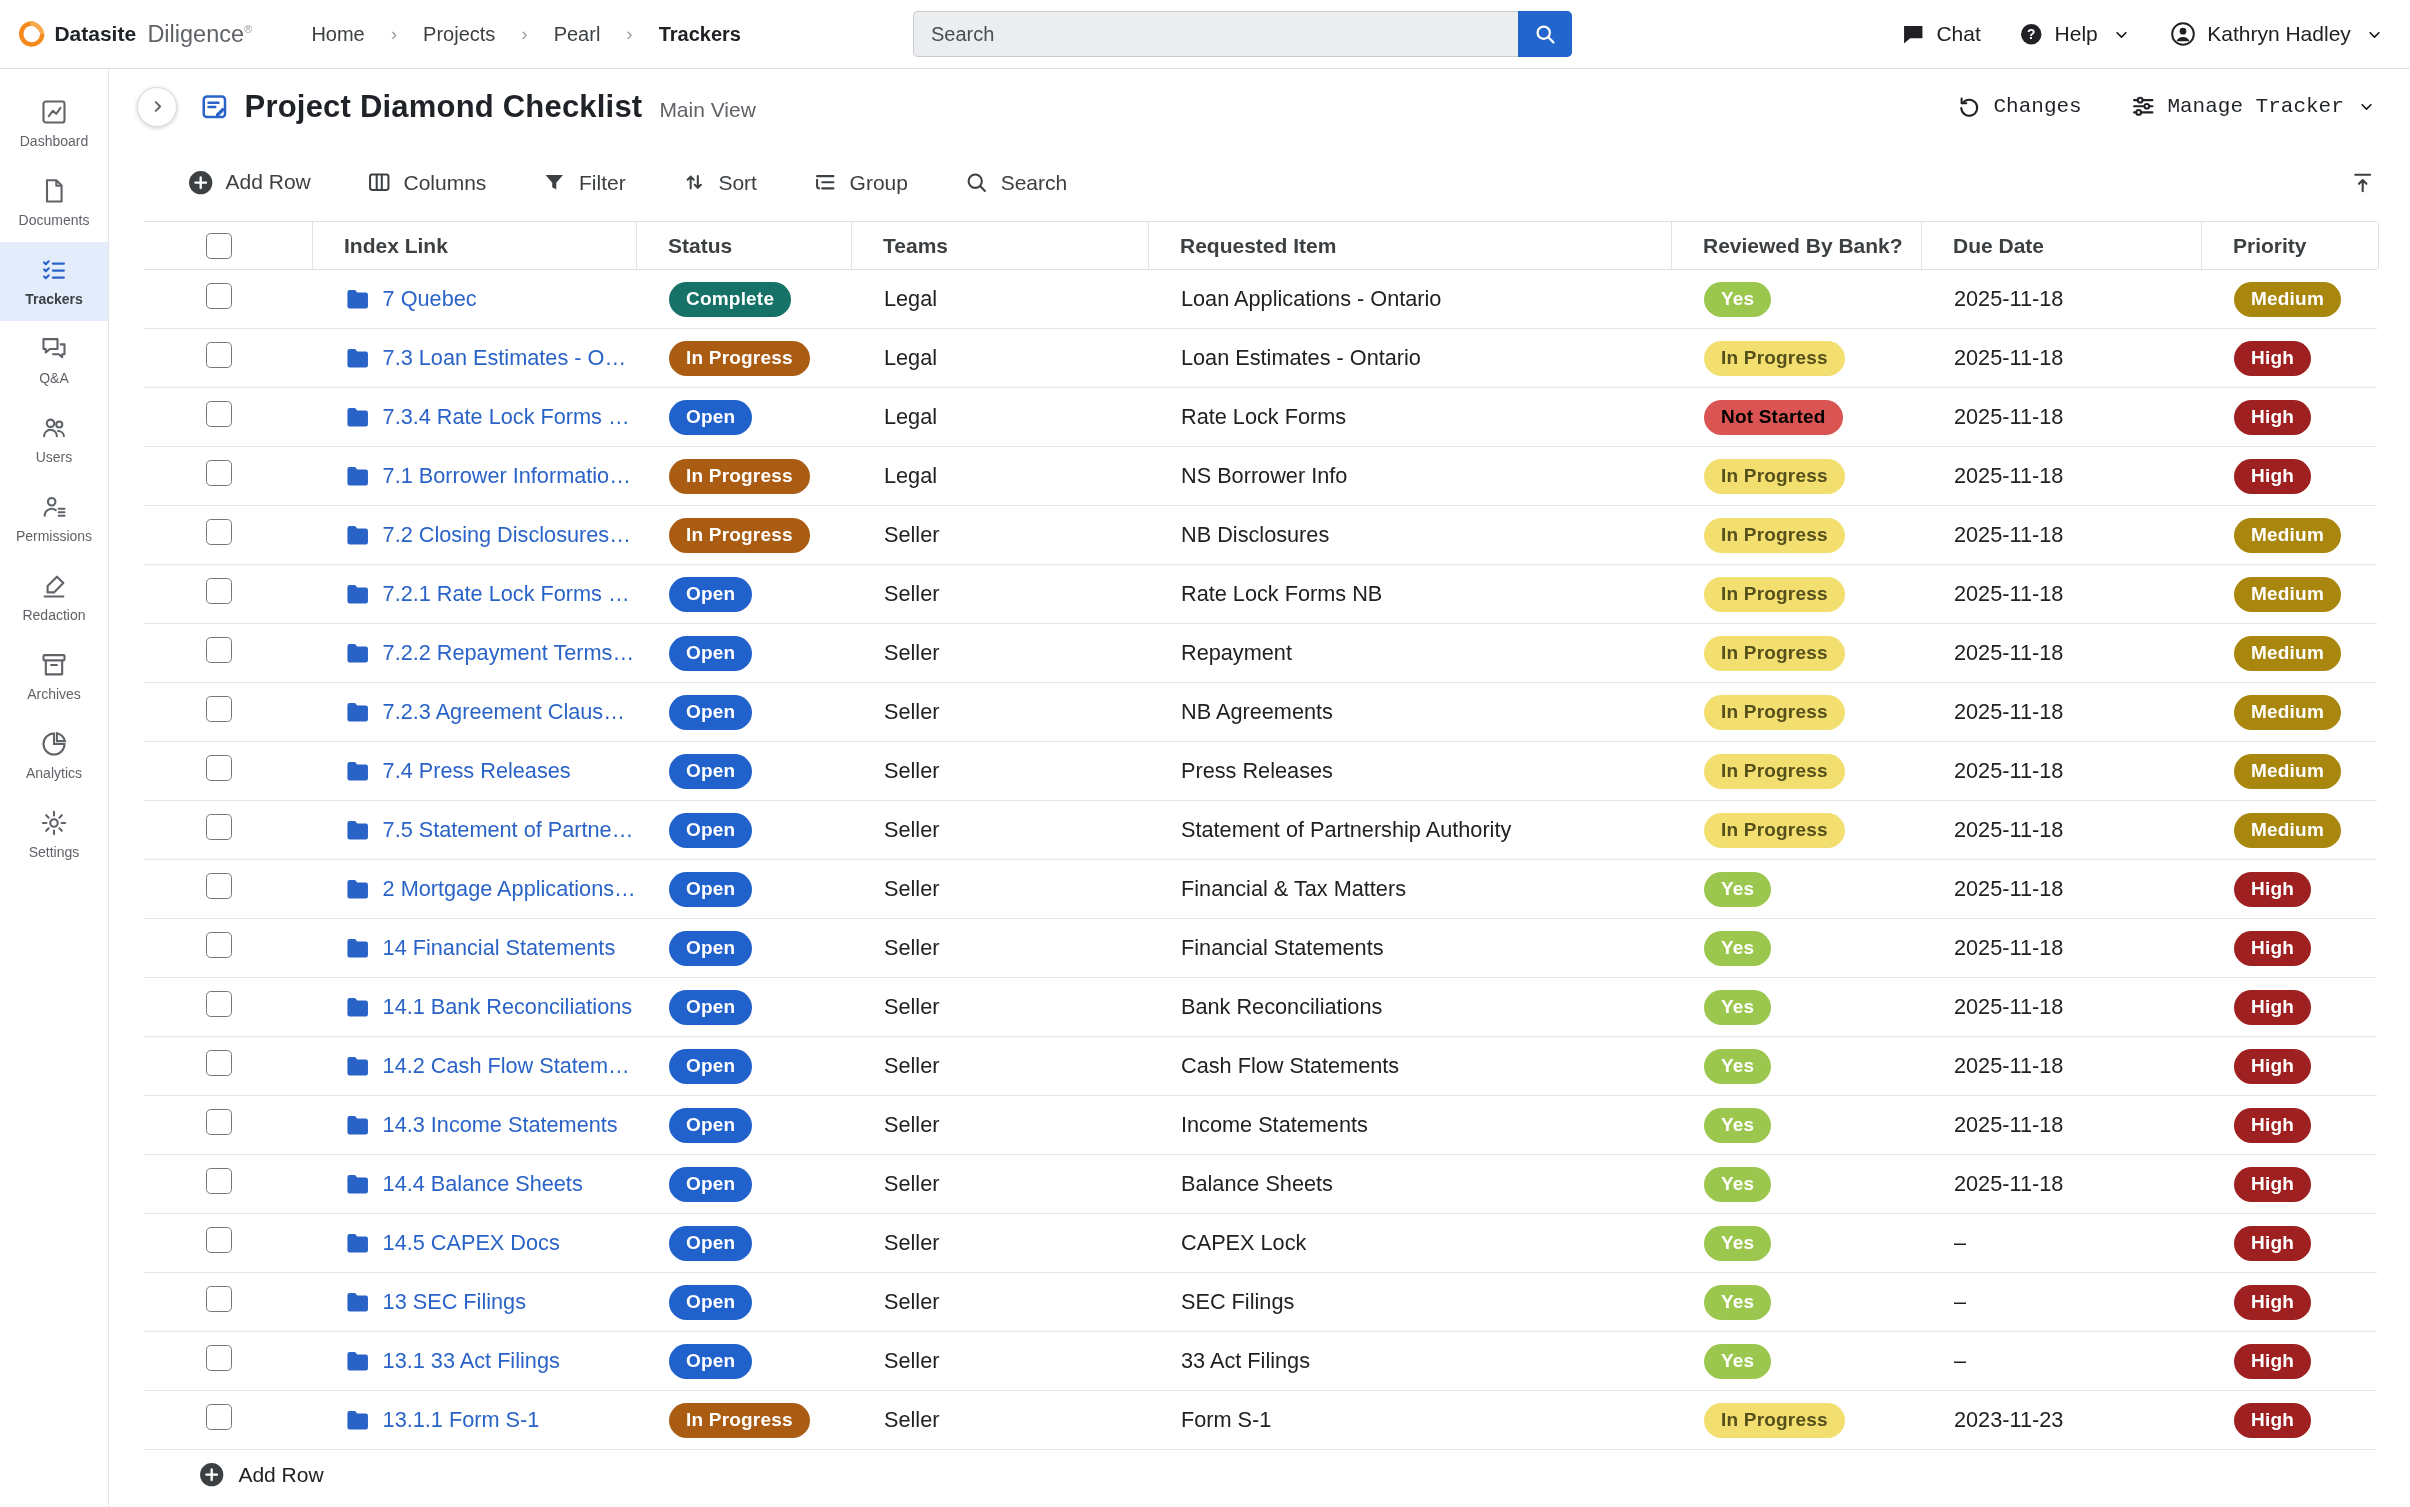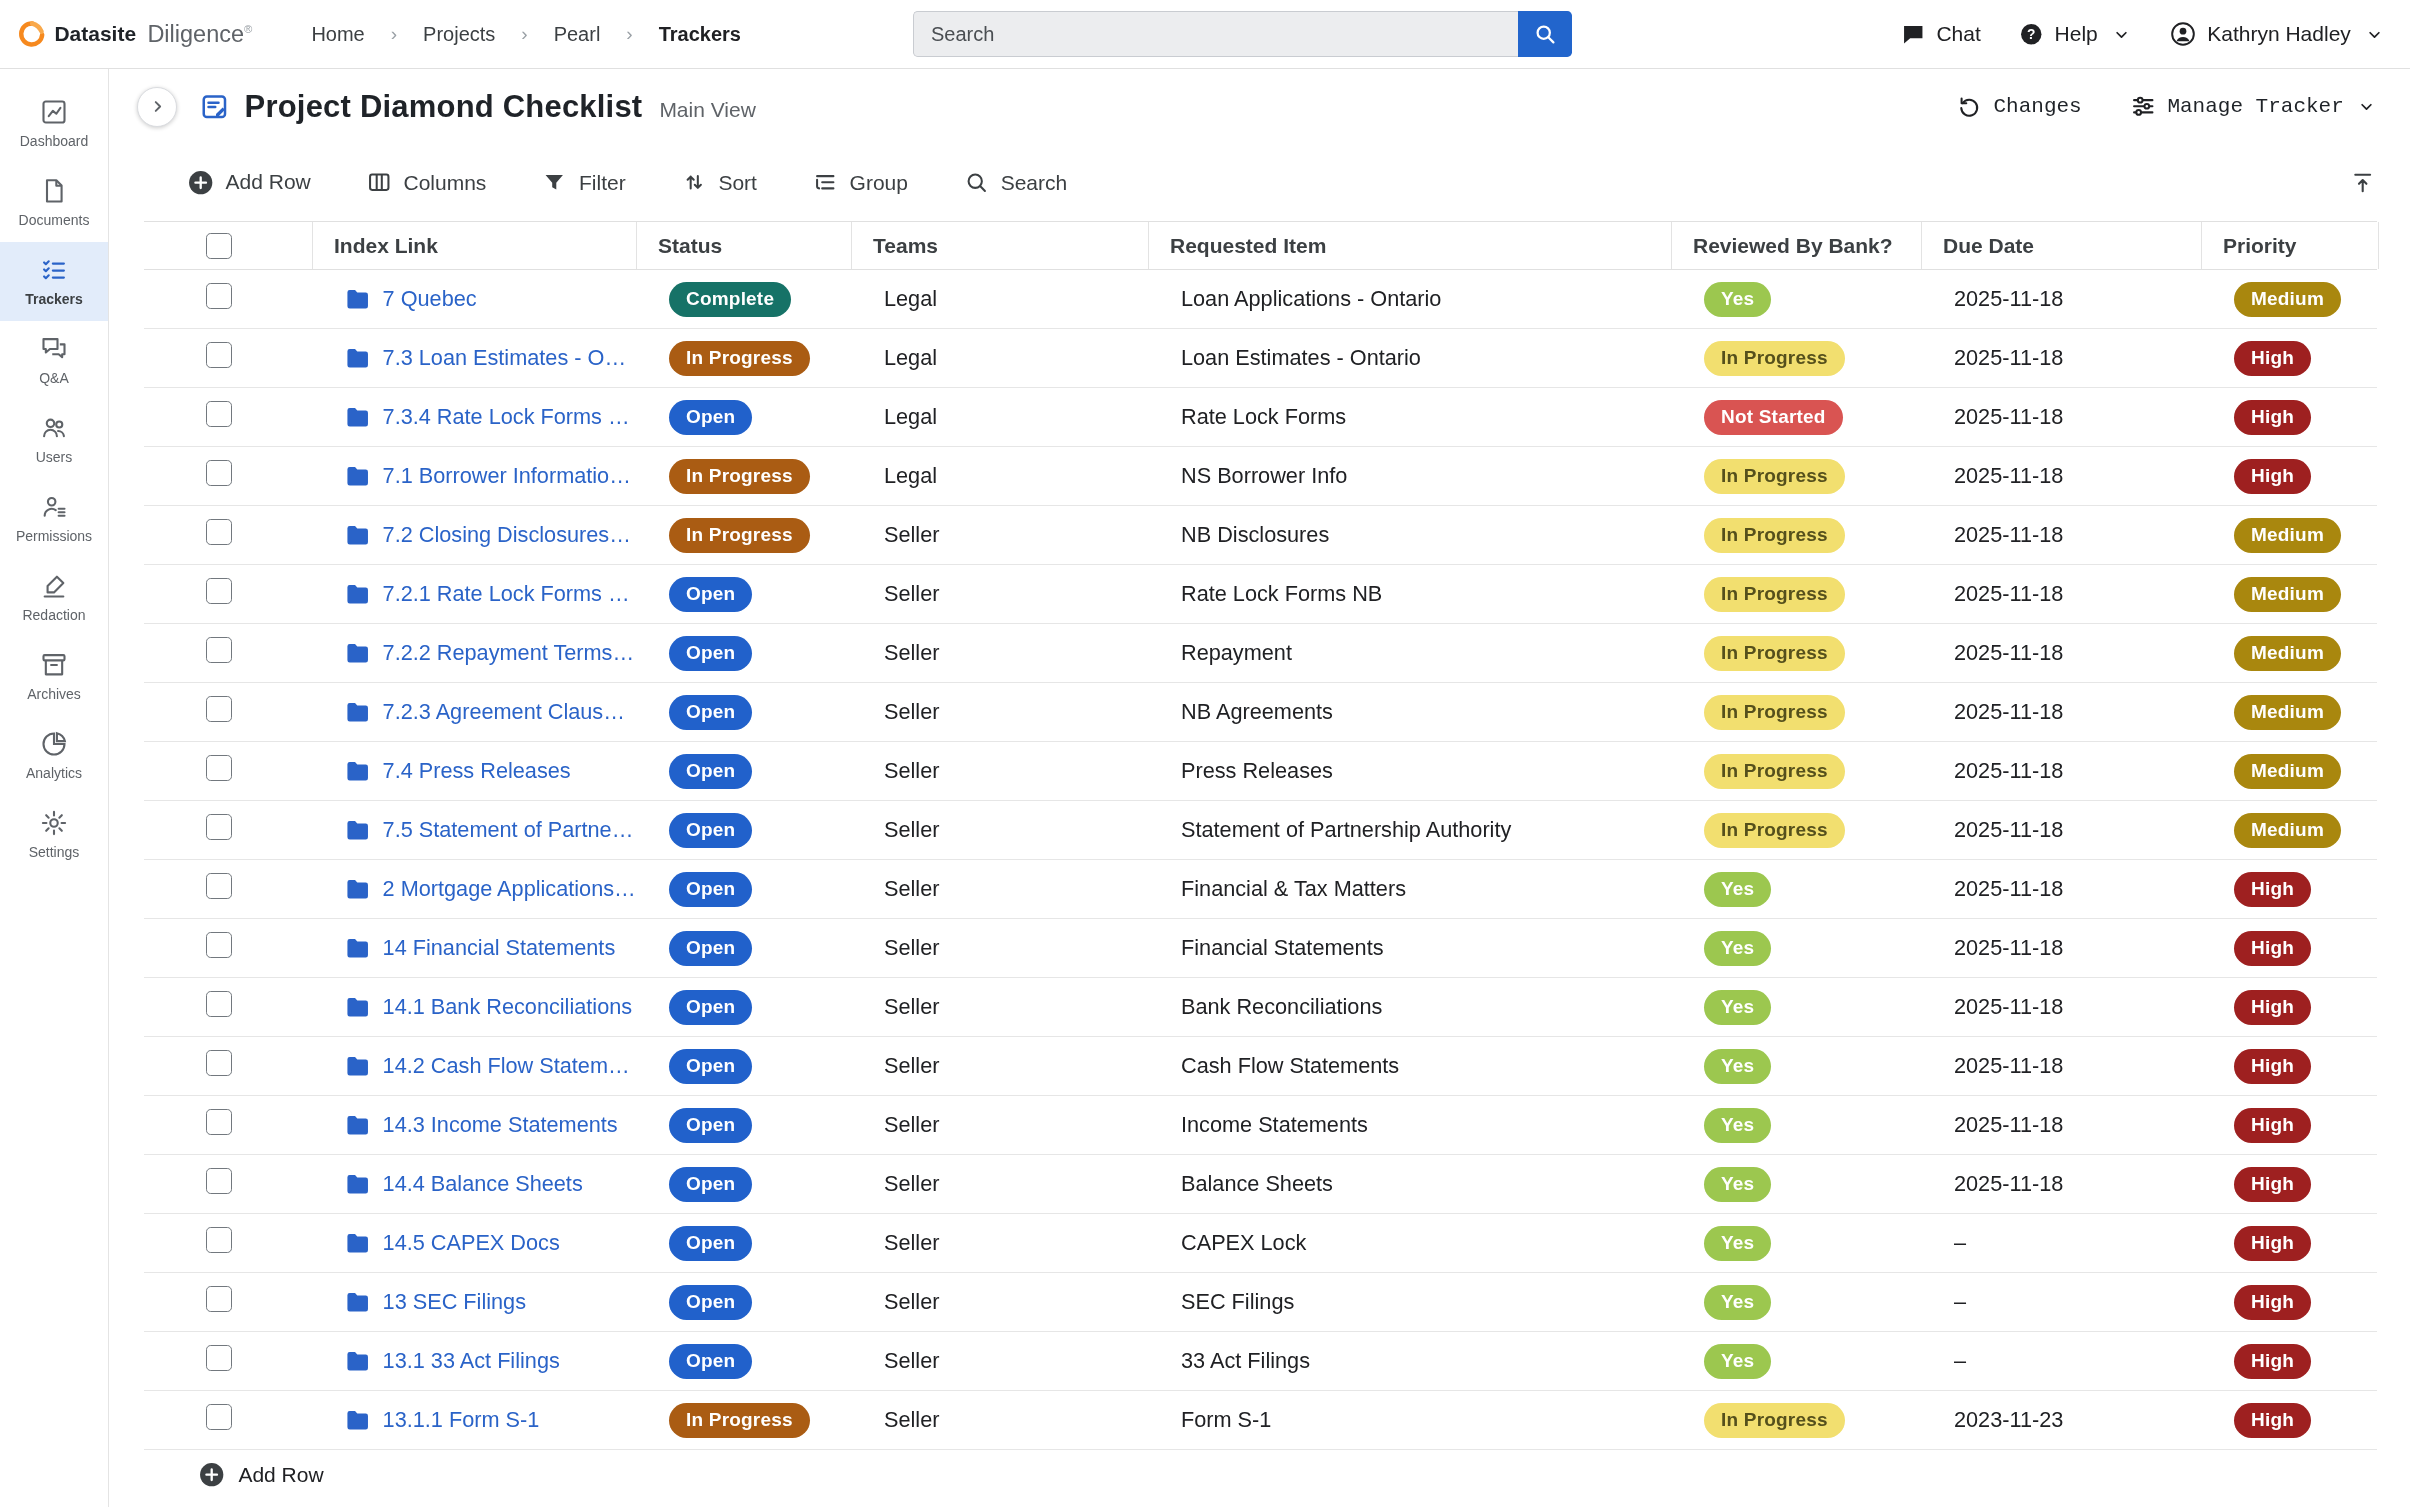--- a/index.html
+++ b/index.html
@@ -44,21 +44,21 @@
 
   
   .toolbar { height:77px; display:flex; align-items:center; padding:0 36px 0 79px; gap:56px; }
   .tbtn { display:flex; align-items:center; gap:12.2px; font-size:21px; font-weight:500; color:#3c4043; cursor:pointer; }
   .toolbar-right { margin-left:auto; cursor:pointer; }
 
   
   .table { margin-left:35px; width:2233px; }
   .tgrid { display:grid; grid-template-columns:168px 324px 215px 297px 523px 250px 280px 178px; align-items:center; }
   .thead { height:49px; border-top:0.9px solid #e0e0e0; border-bottom:0.9px solid #e0e0e0; }
-  .th { font-size:21px; font-weight:700; color:#3c4043; padding-left:21px; height:100%; display:flex; align-items:center; cursor:pointer; }
+  .th { font-size:21px; font-weight:700; color:#3c4043; padding-left:31px; height:100%; display:flex; align-items:center; cursor:pointer; }
   .th.divider { border-left:0.9px solid #e3e3e3; }
   .th.last { border-right:0.9px solid #e3e3e3; }
   .trow { height:59px; border-bottom:0.9px solid #e6e6e6; background:#fff; }
   .cell { font-size:21.7px; color:#202124; padding-left:33px; white-space:nowrap; overflow:hidden; }
   .c-check { padding-left:62px; overflow:visible; }
   .checkbox { display:inline-block; width:26px; height:26px; border:1.9px solid #72787e; border-radius:4.7px; background:#fff; cursor:pointer; }
   .c-index { display:flex; align-items:center; gap:12.2px; }
   .c-index .flink { color:#2a63c8; text-decoration:none; overflow:hidden; text-overflow:ellipsis; cursor:pointer; }
   .pill { display:inline-flex; align-items:center; height:35px; padding:0 17px; border-radius:18px; font-size:19px; font-weight:700; letter-spacing:0.2px; cursor:pointer; }
 
@@ -445,21 +445,21 @@
       <span>
         <svg width="25.4" height="22.6" viewBox="0 0 24 22">
                   <path d="M2 4.2A2.2 2.2 0 0 1 4.2 2h5.2l2.2 2.4h8.2A2.2 2.2 0 0 1 22 6.6v11.2a2.2 2.2 0 0 1-2.2 2.2H4.2A2.2 2.2 0 0 1 2 17.8z" fill="#2a63c8"></path>
                 </svg>
       </span>
       <span class="flink">7.3.4 Rate Lock Forms - Q…</span>
     </div>
     <div class="cell"><span class="pill" style="background: rgb(33, 97, 203); color: rgb(255, 255, 255);">Open</span></div>
     <div class="cell">Legal</div>
     <div class="cell">Rate Lock Forms</div>
-    <div class="cell"><span class="pill" style="background: rgb(217, 84, 82); color: #ffffff;">Not Started</span></div>
+    <div class="cell"><span class="pill" style="background: rgb(217, 84, 82); color: #000000;">Not Started</span></div>
     <div class="cell">2025-11-18</div>
     <div class="cell"><span class="pill" style="background: rgb(158, 32, 32); color: rgb(255, 255, 255);">High</span></div>
   </div>
           <div class="tgrid trow">
     <div class="cell c-check"><span class="checkbox"></span></div>
     <div class="cell c-index">
       <span>
         <svg width="25.4" height="22.6" viewBox="0 0 24 22">
                   <path d="M2 4.2A2.2 2.2 0 0 1 4.2 2h5.2l2.2 2.4h8.2A2.2 2.2 0 0 1 22 6.6v11.2a2.2 2.2 0 0 1-2.2 2.2H4.2A2.2 2.2 0 0 1 2 17.8z" fill="#2a63c8"></path>
                 </svg>

